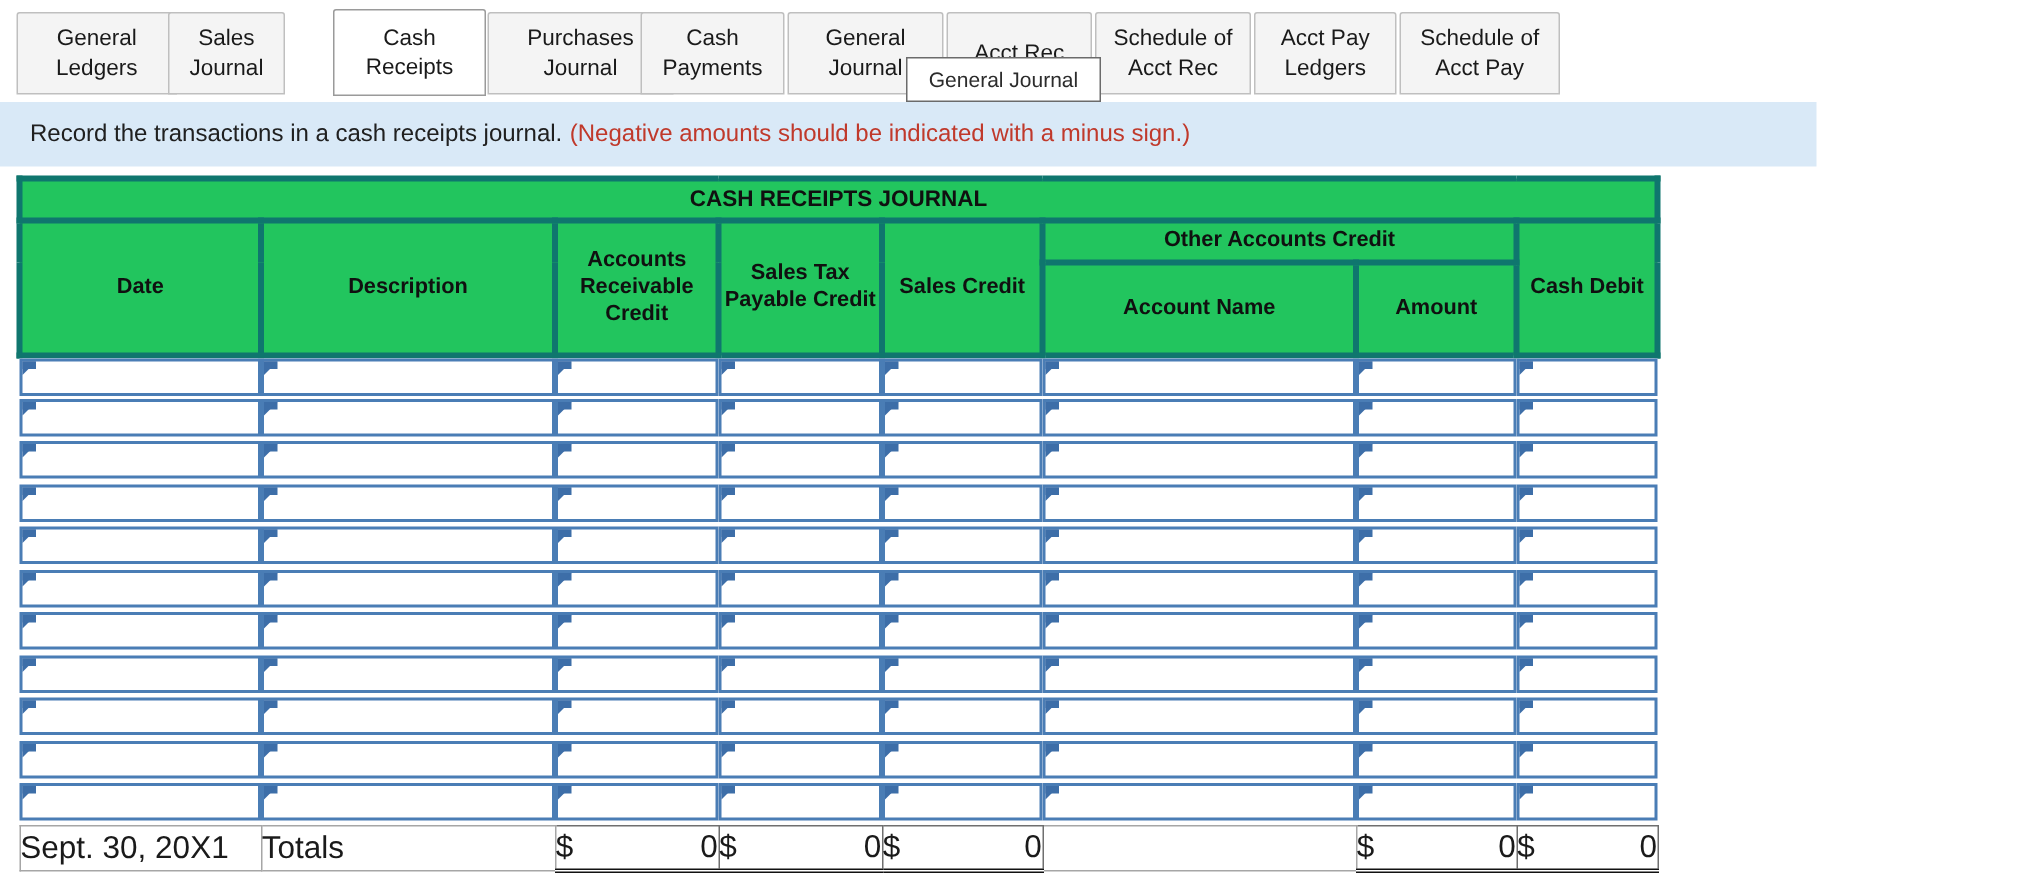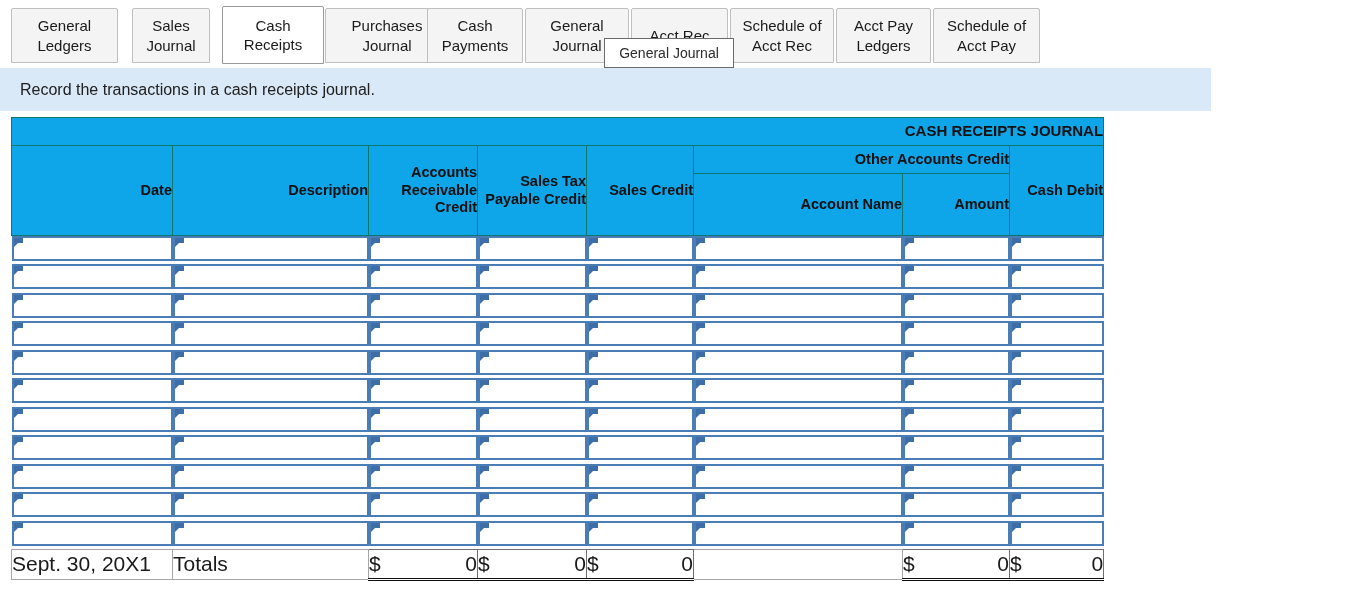--- a/index.html
+++ b/index.html
@@ -76,26 +76,26 @@
   #journal {
     position: absolute;
     left: 11px; top: 117px;
     width: 1092px;
     border-collapse: collapse;
     table-layout: fixed;
   }
   #journal td, #journal th { padding: 0; margin: 0; }
 
   .hd {
-    background: #0ea5e9;
-    border: 1px solid #0f766e;
+    background: #22c55e;
+    border: 4px solid #0f766e;
     color: #101010;
     font-weight: bold;
     font-size: 14.5px;
-    text-align: right;
+    text-align: center;
     vertical-align: middle;
     line-height: 1.22;
   }
   .hd.title { height: 28px; font-size: 15px; }
   .hd.grp { height: 28px; }
   .hd.col { height: 90px; }
   .hd.col2 { height: 62px; }
 
   
   .incell {
@@ -147,21 +147,21 @@
   .tot.money .dollar { float: left; }
   .tot.money .val { float: right; }
   .tot.blank { border: 1px solid #a6a6a6; }
 </style>
 </head>
 <body>
 
 <div id="tabstrip">
     <div class="tab" style="left: 11px; width: 107px;">General
 Ledgers</div>
-    <div class="tab" style="left: 132px; width: 78px;">Sales
+    <div class="tab" style="left: 112px; width: 78px;">Sales
 Journal</div>
     <div class="tab active" style="left: 222px; width: 102px;">Cash
 Receipts</div>
     <div class="tab" style="left: 325px; width: 124px;">Purchases
 Journal</div>
     <div class="tab" style="left: 427px; width: 96px;">Cash
 Payments</div>
     <div class="tab" style="left: 525px; width: 104px;">General
 Journal</div>
     <div class="tab" style="left: 631px; width: 97px;">Acct Rec</div>
@@ -172,20 +172,21 @@
     <div class="tab" style="left: 933px; width: 107px;">Schedule of
 Acct Pay</div>
   </div>
 
 <div id="tooltip">
   <span>General Journal</span>
 </div>
 
 <div id="instruction">
   <span>Record the transactions in a cash receipts journal.</span>
+  <span class="note">(Negative amounts should be indicated with a minus sign.)</span>
 </div>
 
 <table id="journal">
   <colgroup id="journal-colgroup">
       <col style="width: 161px;">
       <col style="width: 196px;">
       <col style="width: 109px;">
       <col style="width: 109px;">
       <col style="width: 107px;">
       <col style="width: 209px;">

